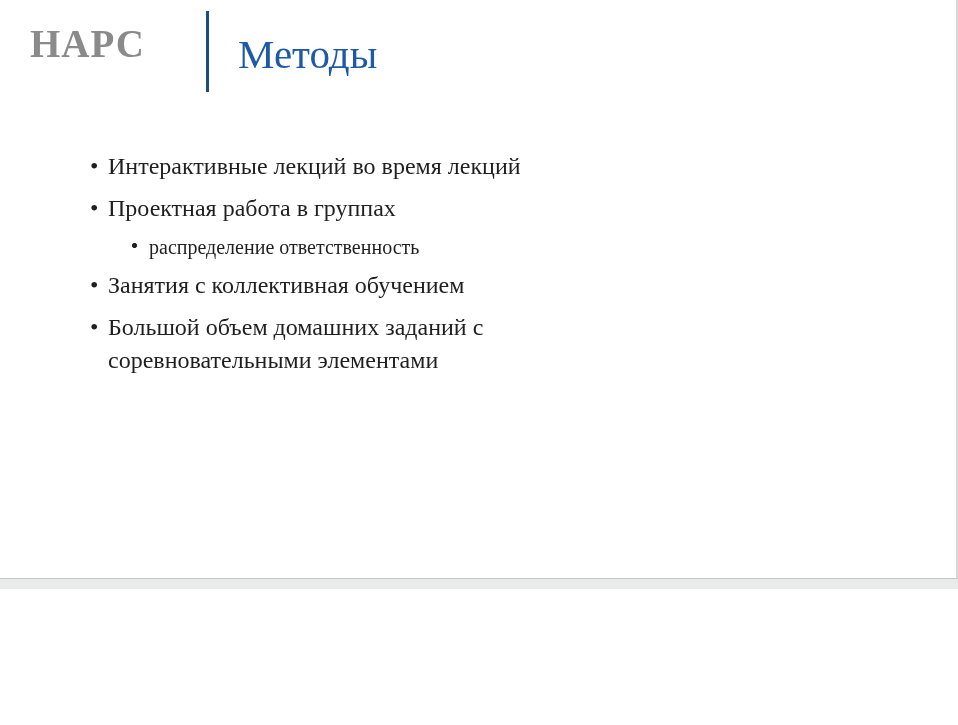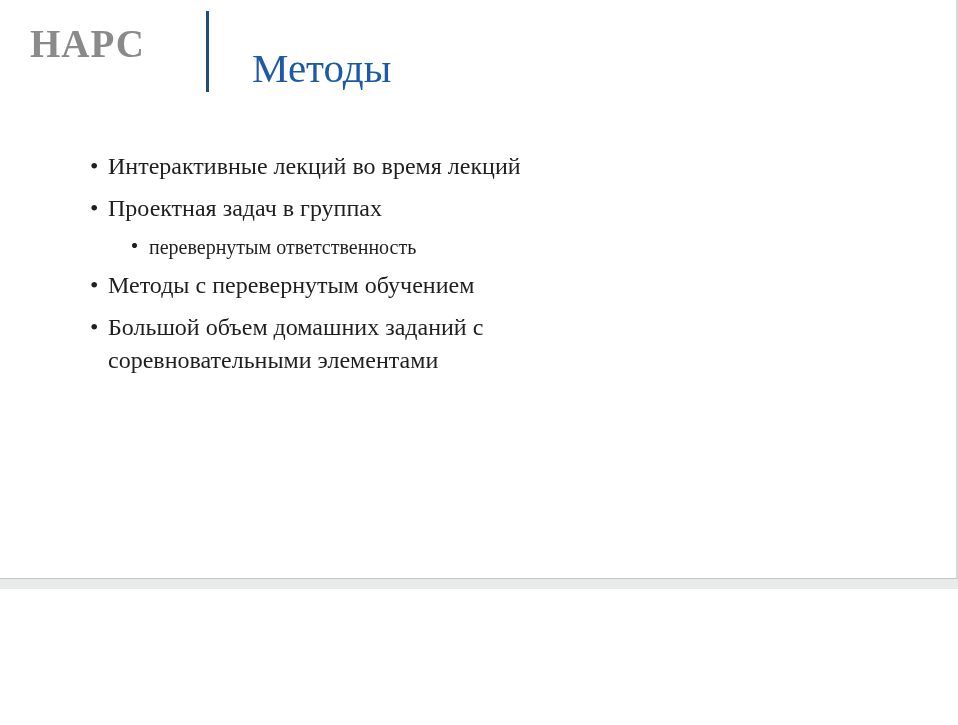--- a/index.html
+++ b/index.html
@@ -89,42 +89,42 @@
     box-sizing: content-box;
   }
 </style>
 </head>
 <body>
 
 <div class="screen">
 
   <div class="corner-logo-text">НАРС</div>
   <div class="header-divider"></div>
-  <h1 class="slide-title" style="margin:18px;">Методы</h1>
+  <h1 class="slide-title" style="margin:4px;">Методы</h1>
 
   <div class="content">
     <ul>
       <li class="lvl1">
         <span class="dot">•</span>
         <span>Интерактивные лекций во время лекций</span>
       </li>
       <li class="lvl1">
         <span class="dot">•</span>
-        <span>Проектная задач в группах</span>
+        <span>Проектная работа в группах</span>
       </li>
       <li class="lvl2">
         <span class="dot">•</span>
       </li>
       <li class="lvl2">
         <span class="dot">•</span>
-        <span>перевернутым ответственность</span>
+        <span>распределение ответственность</span>
       </li>
       <li class="lvl1">
         <span class="dot">•</span>
-        <span>Методы с перевернутым обучением</span>
+        <span>Занятия с коллективная обучением</span>
       </li>
       <li class="lvl1">
         <span class="dot">•</span>
         <span>Большой объем домашних заданий с соревновательными элементами</span>
       </li>
     </ul>
   </div>
 
   <div class="footer">
 

